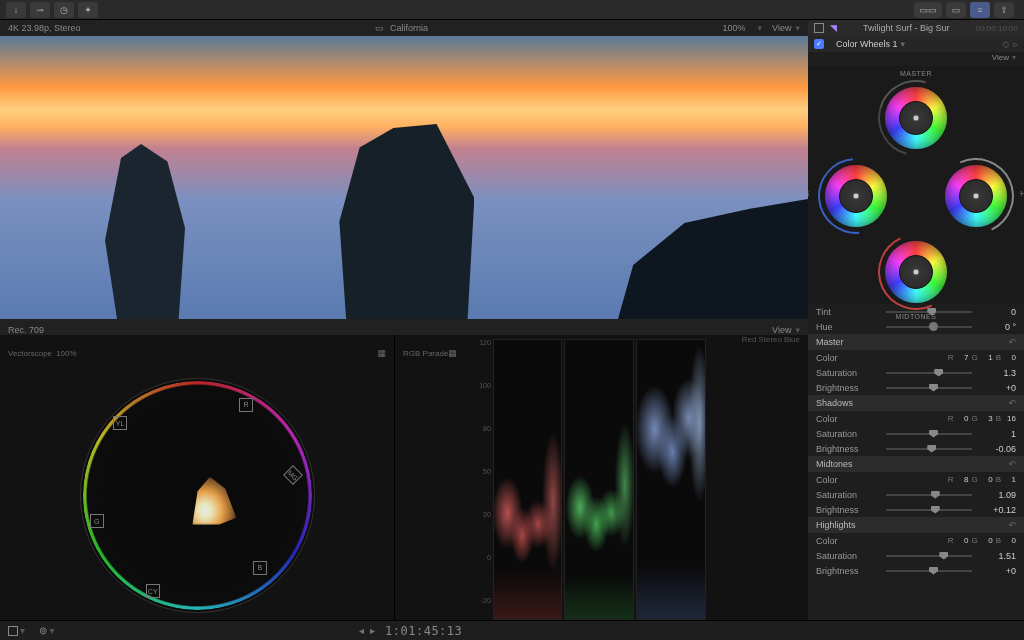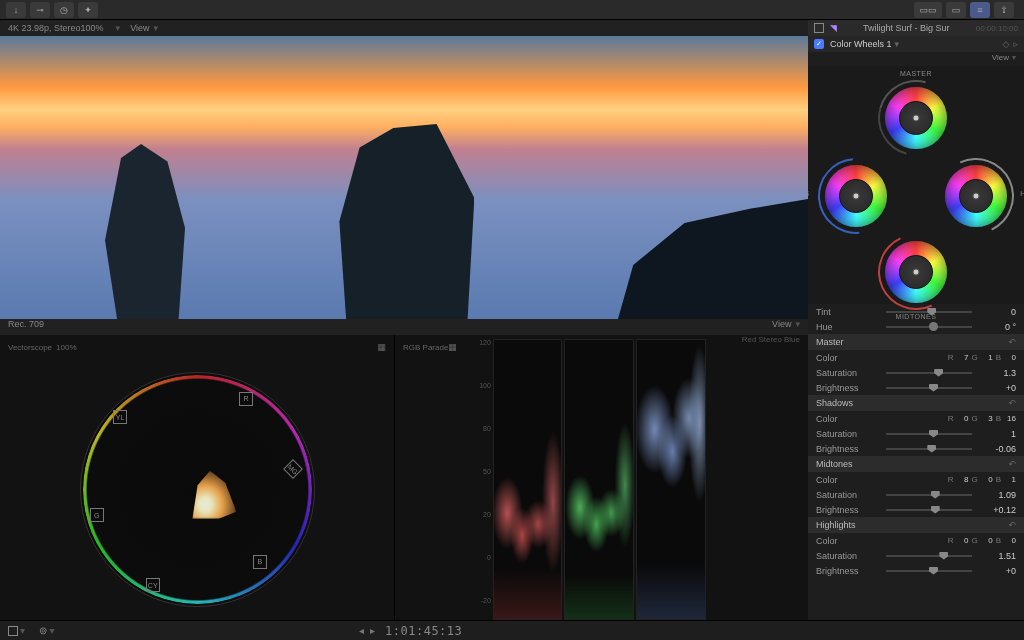--- a/index.html
+++ b/index.html
@@ -9,25 +9,25 @@
 .tb-spacer { flex: 1; }
 .main-area { display: flex; height: 600px; }
 .left-col { width: 808px; display: flex; flex-direction: column; }
 .right-col { width: 216px; background: #1e1e1e; display: flex; flex-direction: column; overflow: hidden; }
 .info-bar { height: 16px; background: #212121; display: flex; align-items: center; padding: 0 8px; font-size: 9px; }
 .viewer { height: 283px; background: #000; position: relative; }
 .viewer-img { width: 100%; height: 100%; background: linear-gradient(180deg, #5a7a9a 0%, #ff9940 18%, #ffd080 26%, #ffb060 32%, #c08090 40%, #7a90c0 58%, #5a7ab0 100%); position: relative; overflow: hidden; }
 .rock1 { position: absolute; left: 13%; bottom: 0; width: 80px; height: 175px; background: #1a2530; clip-path: polygon(15% 100%, 0% 55%, 20% 8%, 45% 0%, 78% 10%, 100% 48%, 92% 100%); }
 .rock2 { position: absolute; left: 42%; bottom: 0; width: 135px; height: 195px; background: #162028; clip-path: polygon(5% 100%, 0% 50%, 15% 12%, 40% 2%, 72% 0%, 100% 38%, 95% 100%); }
 .rock3 { position: absolute; right: 0; bottom: 0; width: 190px; height: 120px; background: #0e1620; clip-path: polygon(0% 100%, 8% 55%, 35% 20%, 70% 8%, 100% 0%, 100% 100%); }
-.viewer-bar { height: 16px; background: #212121; display: flex; align-items: flex-start; padding: 0 8px; font-size: 9px; }
+.viewer-bar { height: 16px; background: #212121; display: flex; align-items: flex-end; padding: 0 8px; font-size: 9px; }
 .scopes { flex: 1; display: flex; background: #121212; }
 .vscope-panel { width: 395px; border-right: 1px solid #000; display: flex; flex-direction: column; }
 .parade-panel { flex: 1; display: flex; flex-direction: row; }
-.scope-hdr { height: 14px; padding: 12px 8px; font-size: 8px; color: #666; display: flex; align-items: center; }
+.scope-hdr { height: 14px; padding: 18px 8px; font-size: 8px; color: #666; display: flex; align-items: center; }
 .vscope-body { flex: 1; display: flex; align-items: center; justify-content: center; position: relative; }
 .vscope-circle { width: 235px; height: 235px; border-radius: 50%; border: 1px solid #333; position: relative; background: radial-gradient(circle, #0a0a0a 0%, #0d0d0d 100%); }
 .vscope-ring { position: absolute; inset: 2px; border-radius: 50%; background: conic-gradient(from 0deg, #ff3030, #ff30ff, #3030ff, #30ffff, #30ff30, #ffff30, #ff3030); -webkit-mask: radial-gradient(circle, transparent 68%, black 69%, black 72%, transparent 73%); mask: radial-gradient(circle, transparent 68%, black 69%, black 72%, transparent 73%); opacity: 0.7; }
 .vscope-target { position: absolute; width: 14px; height: 14px; border: 1px solid #777; font-size: 7px; color: #888; display: flex; align-items: center; justify-content: center; }
 .vscope-trace { position: absolute; left: 48%; top: 42%; width: 44px; height: 48px; background: radial-gradient(ellipse at 30% 70%, #fff 0%, #ffffd0 15%, #ffb050 40%, rgba(208,112,48,0.3) 80%, transparent 100%); filter: blur(1px); opacity: 0.9; clip-path: polygon(0% 100%, 12% 30%, 40% 0%, 75% 25%, 100% 85%, 60% 100%); }
 .parade-body { flex: 1; display: flex; padding: 4px 8px 0 28px; gap: 2px; position: relative; }
 .parade-yaxis { position: absolute; left: 4px; top: 4px; bottom: 16px; width: 22px; display: flex; flex-direction: column; justify-content: space-between; font-size: 7px; color: #555; text-align: right; }
 .parade-ch { flex: 1; background: #0a0a0a; border: 1px solid #222; position: relative; overflow: hidden; }
 .parade-labels { display: flex; padding: 0 8px 2px 28px; gap: 2px; }
 .parade-labels div { flex: 1; text-align: center; font-size: 8px; color: #555; }
@@ -96,20 +96,24 @@
   <div class="tb-btn" style="width:28px">▭▭</div>
   <div class="tb-btn">▭</div>
   <div class="tb-btn" style="background:#4a5a8a">≡</div>
   <div class="tb-btn">⇪</div>
 </div>
 
 <div class="main-area">
   <div class="left-col">
     <div class="info-bar">
       <span>4K 23.98p, Stereo</span>
+      <span style="flex:1;text-align:center">
+        <span style="margin-right:4px">▭</span>
+        <span>California</span>
+      </span>
       <span style="margin-right:12px">100%</span>
       <span style="color:#555;margin-right:10px">▾</span>
       <span>View</span>
       <span style="color:#555;margin-left:4px">▾</span>
     </div>
 
     <div class="viewer">
       <div class="viewer-img">
         <div class="rock1"></div>
           <div class="rock2"></div>
@@ -181,21 +185,21 @@
 
   <div class="right-col">
     <div class="insp-top">
       <span class="square-ic"></span>
       <span style="color:#b080ff">◥</span>
       <span style="flex:1;text-align:center;color:#aaa">Twilight Surf - Big Sur</span>
       <span style="color:#555;font-size:8px">00:00:10:00</span>
     </div>
     <div class="insp-hdr">
       <span class="chk">✓</span>
-      <span style="margin-left:6px;color:#ccc">Color Wheels 1</span>
+      <span style="margin-left:12px;color:#ccc">Color Wheels 1</span>
       <span style="color:#666;margin-left:3px">▾</span>
       <span style="flex:1"></span>
       <span style="color:#666;margin-right:4px">◇</span>
       <span style="color:#666">▹</span>
     </div>
     <div class="insp-view">
       <span>View</span>
       <span style="color:#555;margin-left:3px">▾</span>
     </div>
 

